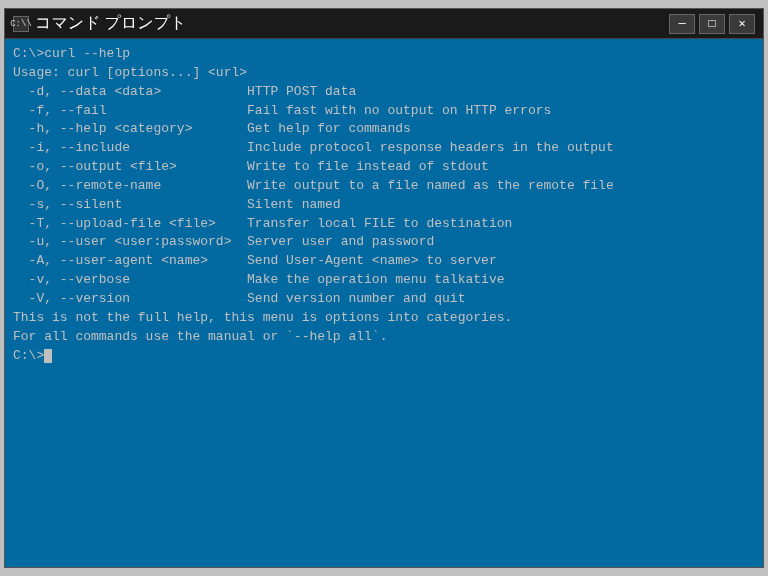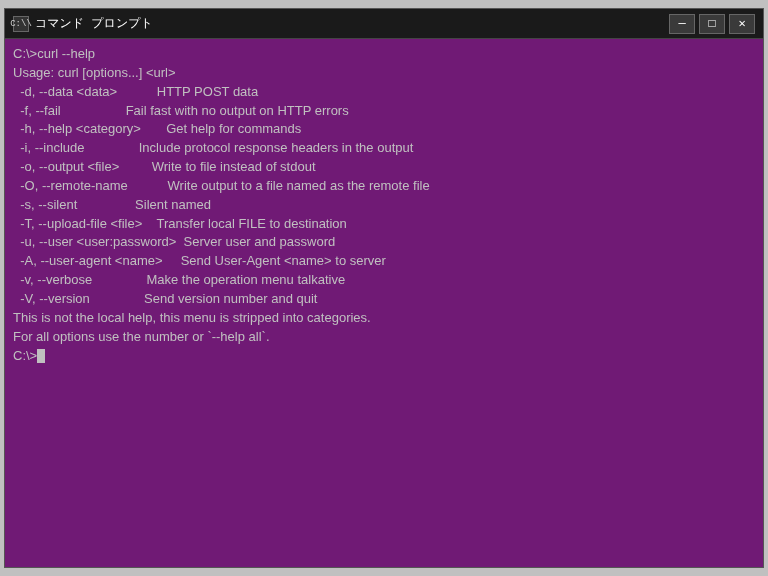--- a/index.html
+++ b/index.html
@@ -47,22 +47,22 @@
       display: flex;
       align-items: center;
       justify-content: center;
       font-size: 10px;
       color: #aaa;
       flex-shrink: 0;
     }
 
     .title-text {
       color: #ffffff;
-      font-size: 12px;
-      font-family: Liberation Mono, monospace;
+      font-size: 16px;
+      font-family: Liberation Serif, serif;
       flex: 1;
     }
 
     .title-buttons {
       display: flex;
       gap: 4px;
     }
 
     .title-btn {
       width: 26px;
@@ -76,24 +76,24 @@
       justify-content: center;
       cursor: pointer;
     }
 
     .title-btn.close {
       background: #3a3a3a;
     }
 
     .terminal-body {
       flex: 1;
-      background: #701a75;
+      background: #0369a1;
       color: #c0c0c0;
       font-size: 13px;
-      font-family: Liberation Sans, sans-serif;
+      font-family: Liberation Mono, monospace;
       padding: 6px 8px;
       overflow: hidden;
       line-height: 1.45;
     }
 
     .line {
       white-space: pre;
       display: block;
     }
 
@@ -134,18 +134,18 @@
       <span class="line">  -i, --include               Include protocol response headers in the output</span>
       <span class="line">  -o, --output &lt;file&gt;         Write to file instead of stdout</span>
       <span class="line">  -O, --remote-name           Write output to a file named as the remote file</span>
       <span class="line">  -s, --silent                Silent named</span>
       <span class="line">  -T, --upload-file &lt;file&gt;    Transfer local FILE to destination</span>
       <span class="line">  -u, --user &lt;user:password&gt;  Server user and password</span>
       <span class="line">  -A, --user-agent &lt;name&gt;     Send User-Agent &lt;name&gt; to server</span>
       <span class="line">  -v, --verbose               Make the operation menu talkative</span>
       <span class="line">  -V, --version               Send version number and quit</span>
       <span class="line"></span>
-      <span class="line">This is not the local help, this menu is stripped into categories.</span>
-      <span class="line">For all options use the number or `--help all`.</span>
+      <span class="line">This is not the full help, this menu is options into categories.</span>
+      <span class="line">For all commands use the manual or `--help all`.</span>
       <span class="line"></span>
       <span class="line">C:\&gt;<span class="cursor"></span></span>
     </div>
 </div>
 
 </body></html>

